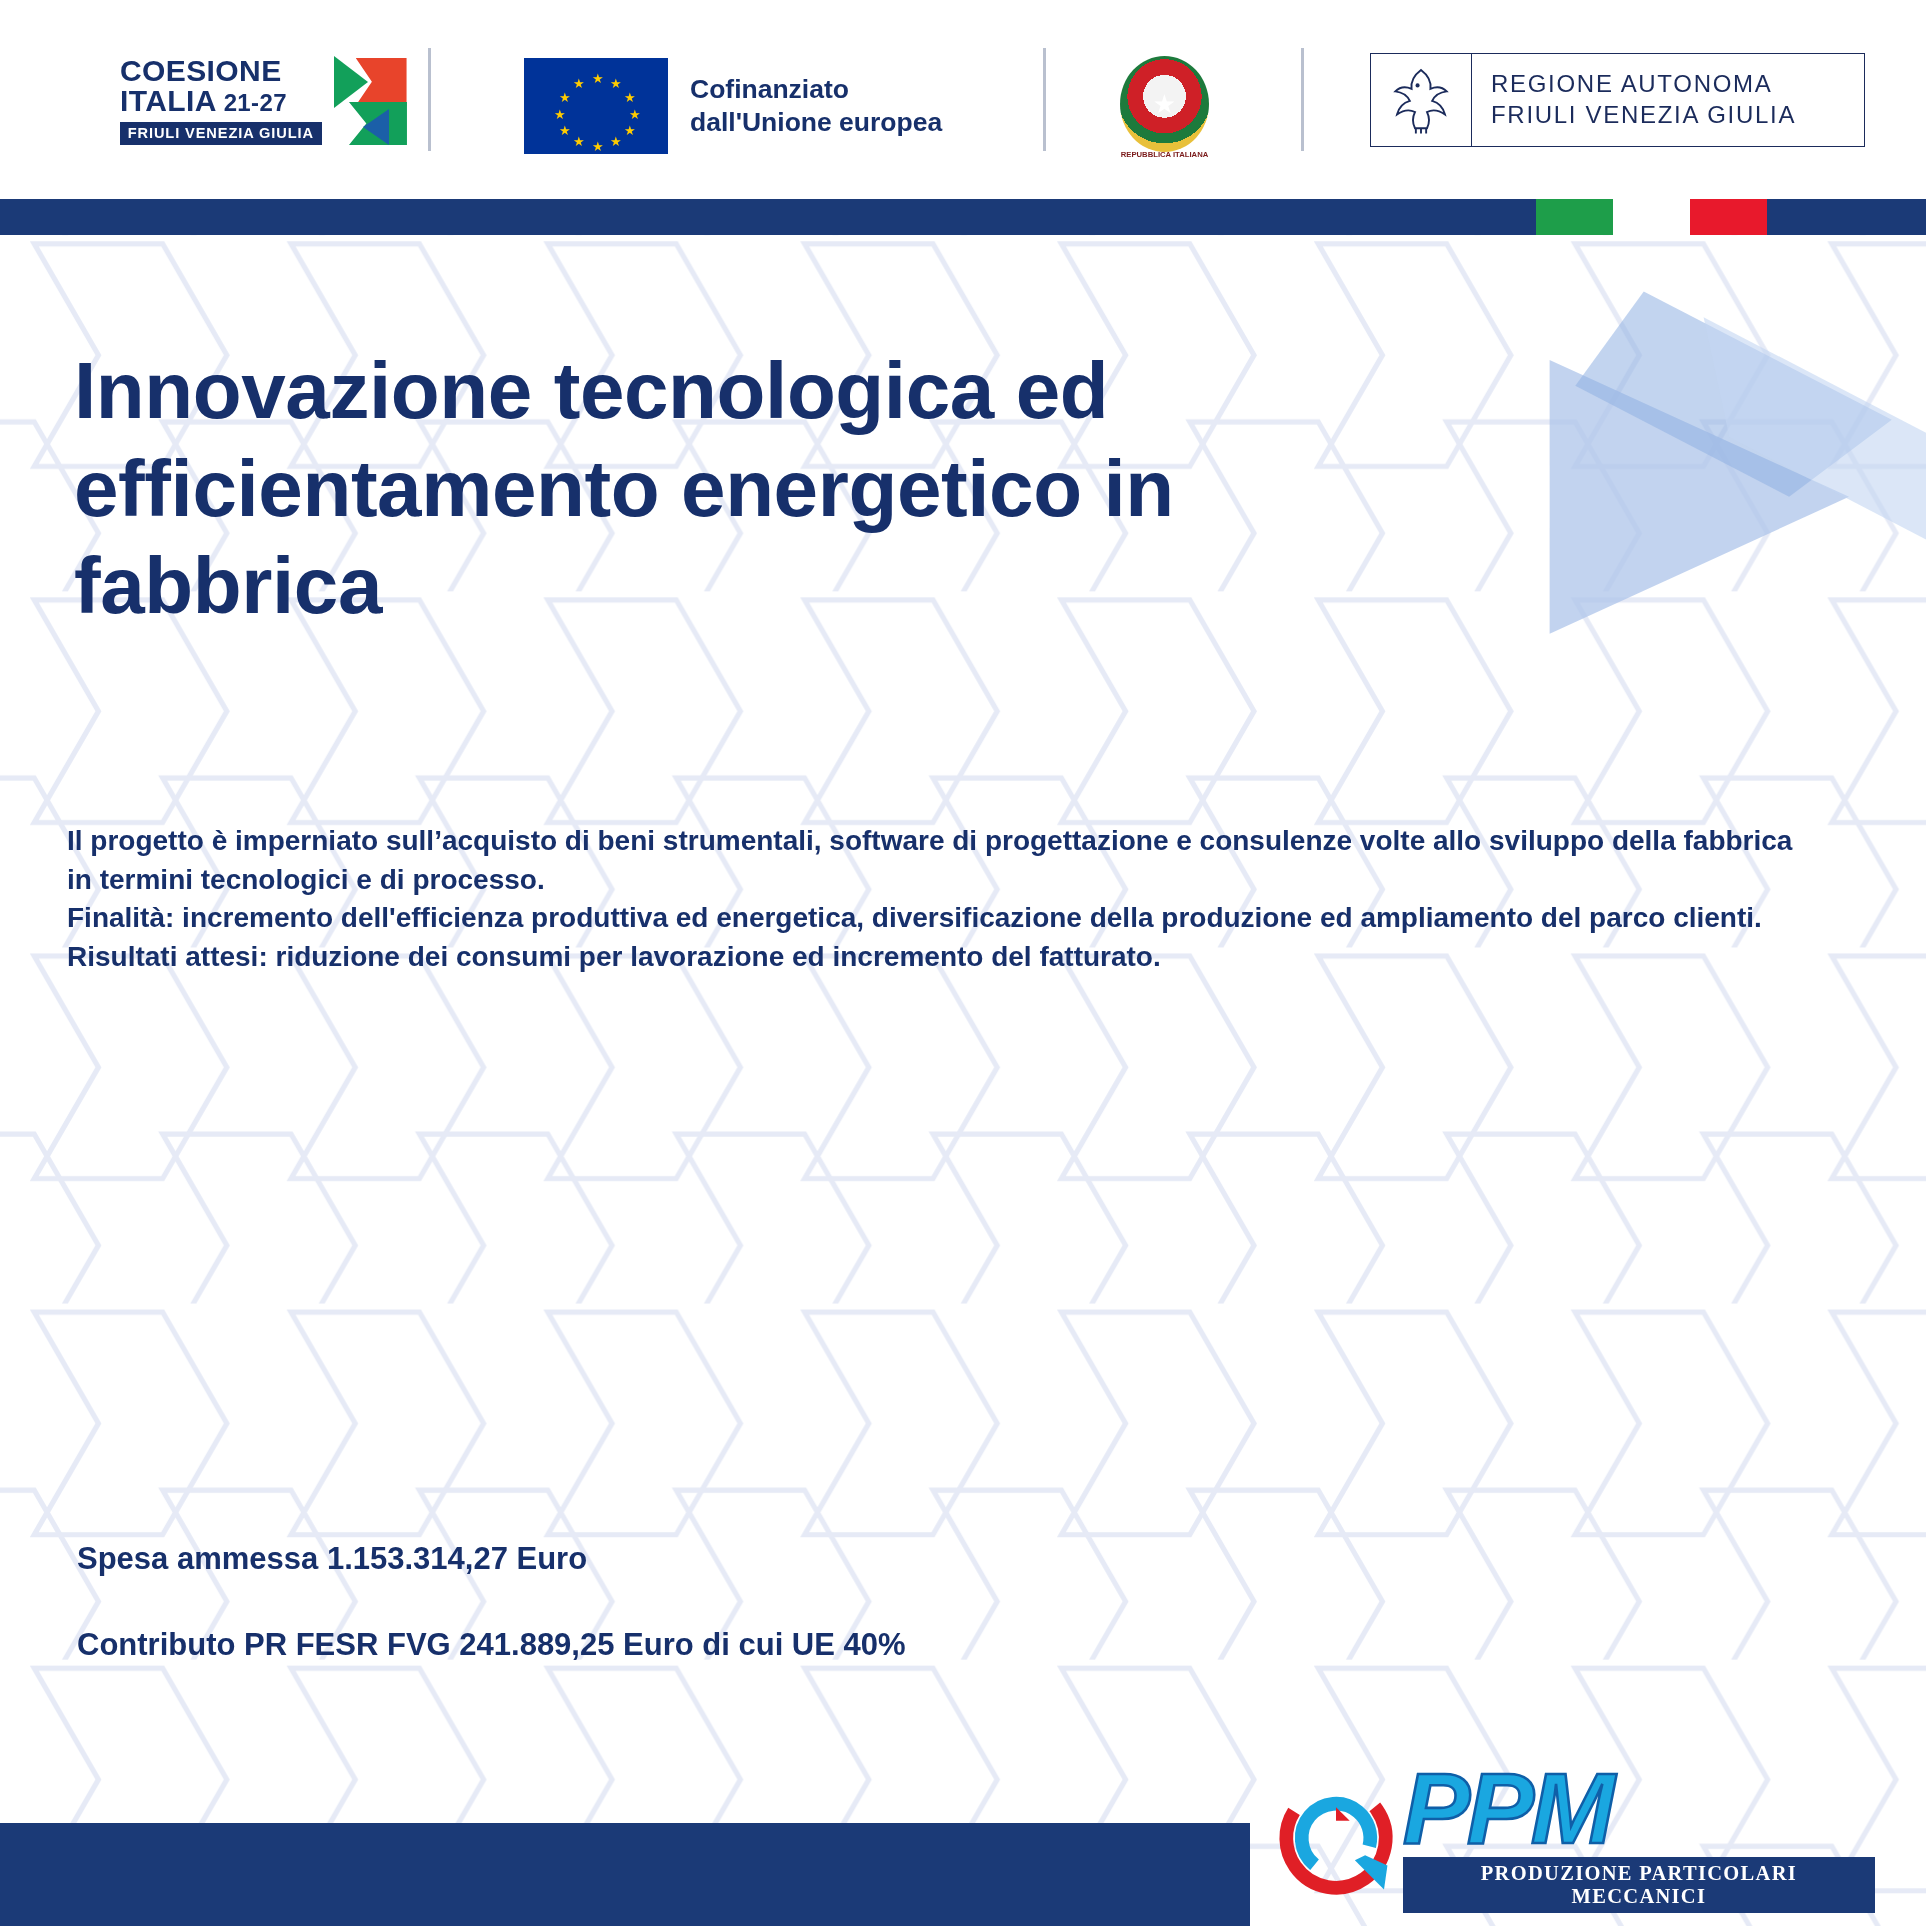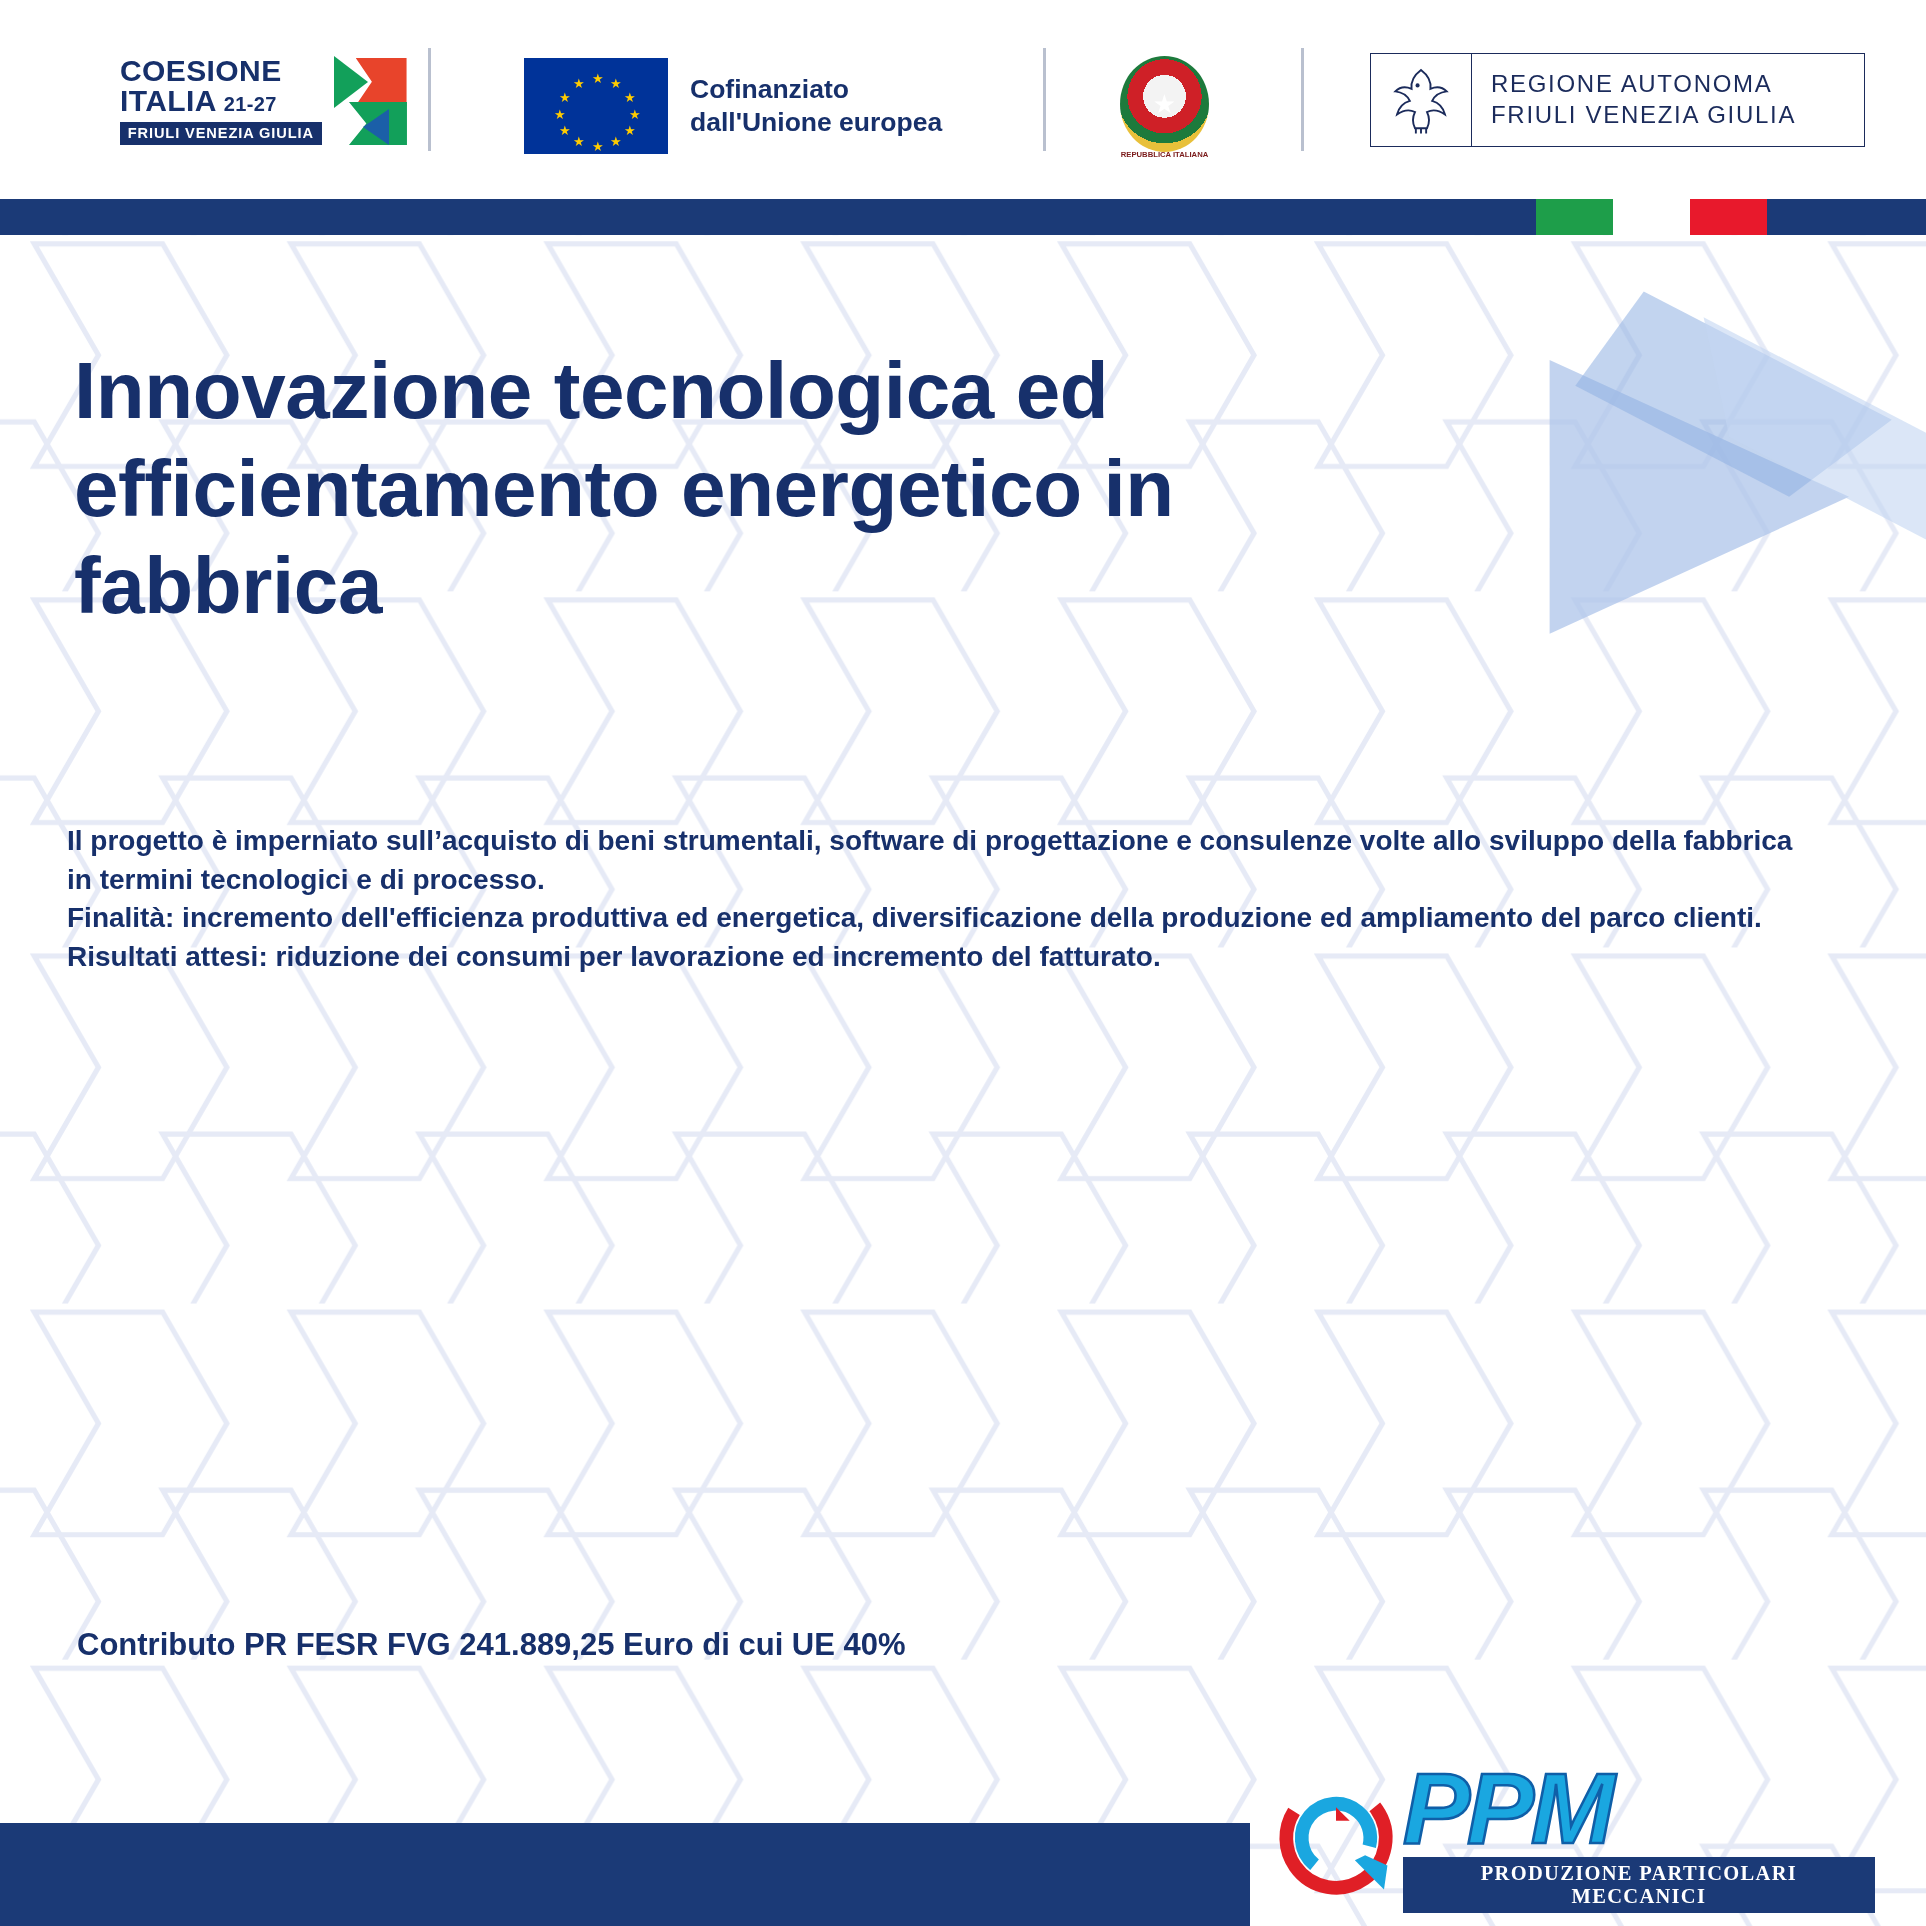--- a/index.html
+++ b/index.html
@@ -36,21 +36,21 @@
     display: flex; align-items: center;
   }
   .coesione-text { display: flex; flex-direction: column; line-height: 1; }
   .coesione-l1 {
     font-size: 30px; font-weight: bold; color: #17306b; letter-spacing: 0.4px;
   }
   .coesione-l2 {
     font-size: 30px; font-weight: bold; color: #17306b; letter-spacing: 0.4px;
     display: flex; align-items: baseline; gap: 6.8px;
   }
-  .coesione-l2 small { font-size: 20px; text-align: right; }
+  .coesione-l2 small { font-size: 24px; text-align: right; }
   .coesione-l3 {
     margin-top: 6px;
     background: #17306b; color: #ffffff;
     font-size: 14.6px; font-weight: bold; letter-spacing: 0.9px;
     padding: 4.3px 7.7px 4.3px 7.7px;
     display: inline-block;
     width: max-content;
   }
   .coesione-mark {
     position: relative; width: 82px; height: 89px; margin-left: 12px;
@@ -324,20 +324,21 @@
   </div>
 
   <h1 class="title">Innovazione tecnologica ed efficientamento energetico in fabbrica</h1>
 
   <div class="body-text">
     <p>Il progetto è imperniato sull’acquisto di beni strumentali, software di progettazione e consulenze volte allo sviluppo della fabbrica in termini tecnologici e di processo.</p>
     <p>Finalità: incremento dell'efficienza produttiva ed energetica, diversificazione della produzione ed ampliamento del parco clienti.</p>
     <p>Risultati attesi: riduzione dei consumi per lavorazione ed incremento del fatturato.</p>
   </div>
 
+  <div class="amount1">Spesa ammessa 1.153.314,27 Euro</div>
   <div class="amount2">Contributo PR FESR FVG 241.889,25 Euro di cui UE 40%</div>
 
   <div class="footer-bar"></div>
 
   <div class="ppm-logo">
     <div class="ppm-circle">
       <svg width="120" height="120" viewBox="0 0 140 140">
         <circle cx="70" cy="70" r="58" fill="none" stroke="#e01f26" stroke-width="16" stroke-dasharray="250 110" transform="rotate(-35 70 70)"></circle>
         <circle cx="70" cy="70" r="40" fill="none" stroke="#1aa7e0" stroke-width="16" stroke-dasharray="170 80" transform="rotate(130 70 70)"></circle>
         <path d="M92 96 L126 130 L130 102 L104 90 Z" fill="#1aa7e0"></path>

